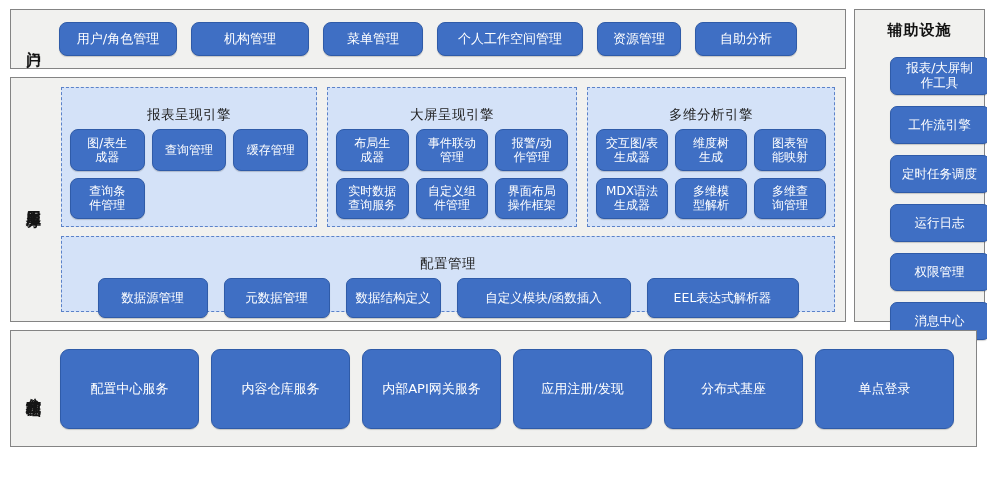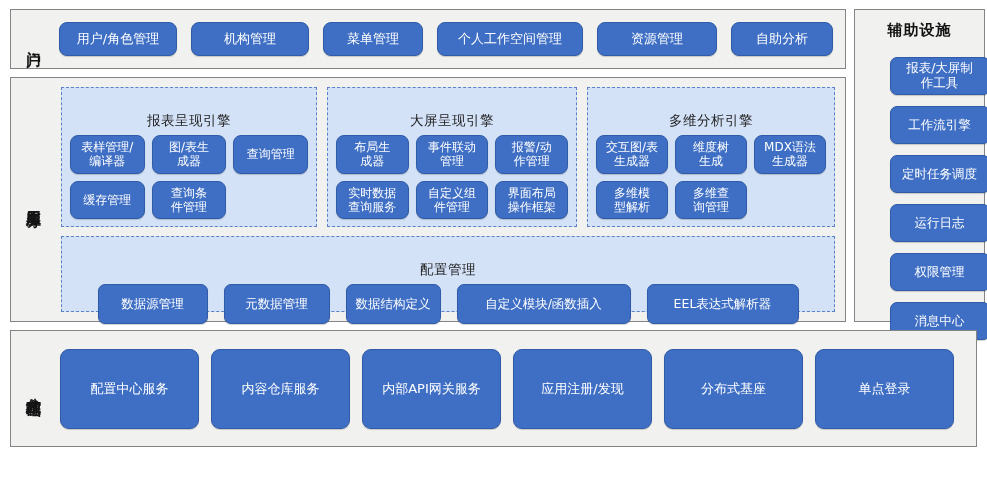--- a/index.html
+++ b/index.html
@@ -93,21 +93,21 @@
   #portal-panel .chip {
     height: 34px;
     font-size: 13px;
     border-radius: 8px;
     flex: 0 0 auto;
   }
   .w-p1 { width: 118px; }
   .w-p2 { width: 118px; }
   .w-p3 { width: 100px; }
   .w-p4 { width: 146px; }
-  .w-p5 { width: 120px; text-align: center; }
+  .w-p5 { width: 84px; text-align: center; }
   .w-p6 { width: 102px; }
 
   
   #app-panel { height: 245px; }
   #app-panel .band-body {
     flex-direction: column;
     gap: 9px;
     padding: 9px 10px 9px 6px;
   }
   .engine-row {
@@ -117,21 +117,21 @@
     flex: 0 0 auto;
     height: 140px;
   }
   .dash-box {
     border: 1px dashed #5b82c9;
     background: #d4e2f8;
     box-sizing: border-box;
     display: flex;
     flex-direction: column;
     align-items: center;
-    padding: 22px 8px 7px 8px;
+    padding: 16px 8px 7px 8px;
   }
   .dash-title {
     font-size: 13.5px;
     color: #1d1d1d;
     font-weight: normal;
     margin: 2px 0 5px 0;
     letter-spacing: 0.5px;
   }
   .grid-3 {
     display: grid;
@@ -244,22 +244,20 @@
 
       <div class="panel" id="app-panel">
         <div class="band-label">应用服务</div>
         <div class="band-body">
 
           <div class="engine-row">
 
             <div class="dash-box engine-1">
               <div class="dash-title">报表呈现引擎</div>
               <div class="grid-3">
-                <div class="chip">表样管理/
-编译器</div>
                 <div class="chip">图/表生
 成器</div>
                 <div class="chip">查询管理</div>
                 <div class="chip">缓存管理</div>
                 <div class="chip">查询条
 件管理</div>
               </div>
             </div>
 
             <div class="dash-box engine-2">
@@ -280,20 +278,22 @@
               </div>
             </div>
 
             <div class="dash-box engine-3">
               <div class="dash-title">多维分析引擎</div>
               <div class="grid-3">
                 <div class="chip">交互图/表
 生成器</div>
                 <div class="chip">维度树
 生成</div>
+                <div class="chip">图表智
+能映射</div>
                 <div class="chip">MDX语法
 生成器</div>
                 <div class="chip">多维模
 型解析</div>
                 <div class="chip">多维查
 询管理</div>
               </div>
             </div>
 
           </div>

